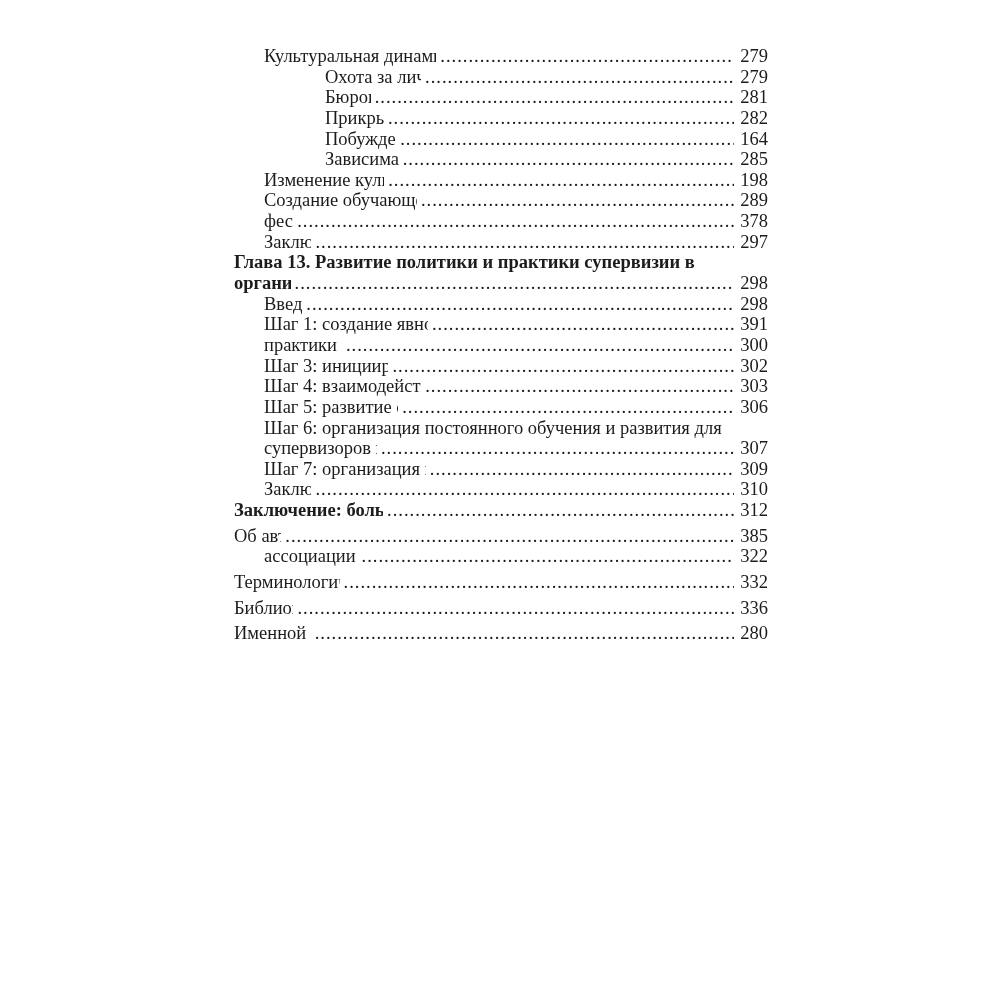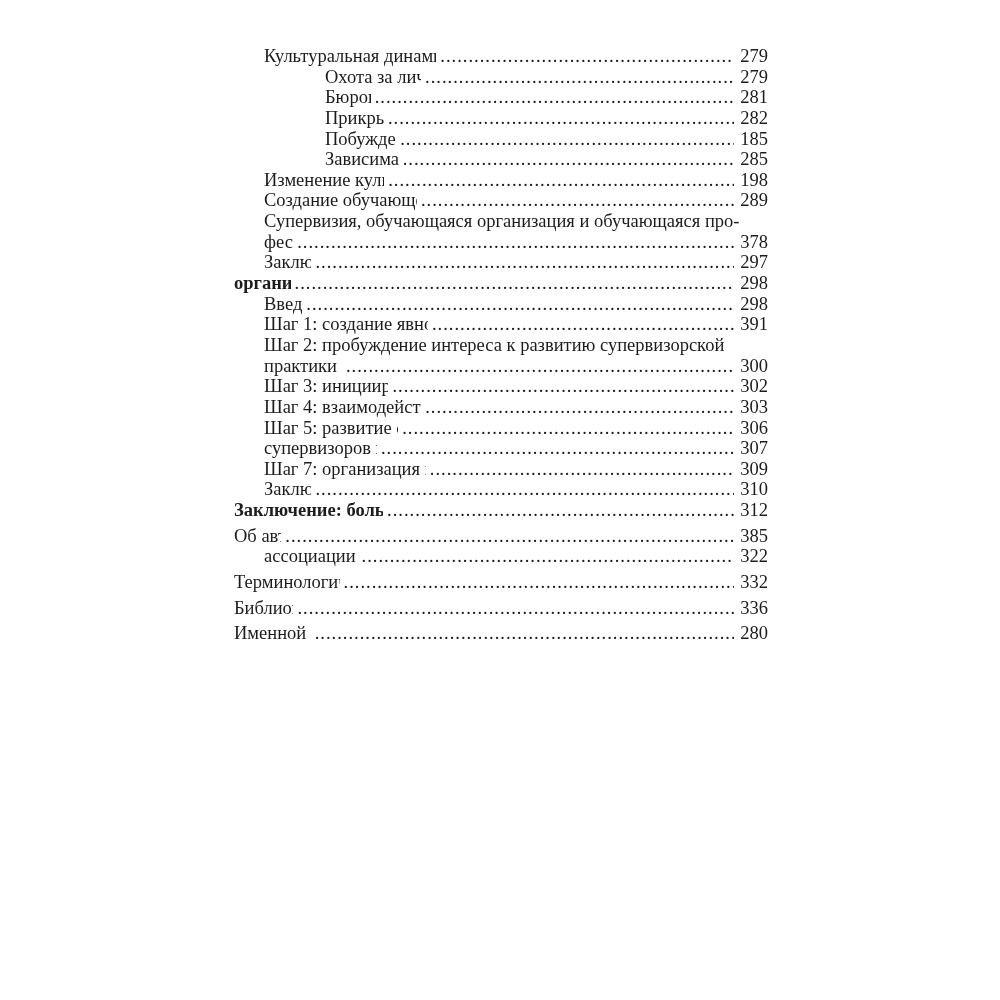--- a/index.html
+++ b/index.html
@@ -79,87 +79,87 @@
         <span class="pg">281</span>
       </div>
       <div class="row ind2">
         <span class="t">Прикрытие тылов</span>
         <span class="dots"></span>
         <span class="pg">282</span>
       </div>
       <div class="row ind2">
         <span class="t">Побуждение кризисом</span>
         <span class="dots"></span>
-        <span class="pg">185</span>
+        <span class="pg">164</span>
       </div>
       <div class="row ind2">
         <span class="t">Зависимая организация</span>
         <span class="dots"></span>
         <span class="pg">285</span>
       </div>
       <div class="row ind1">
         <span class="t">Изменение культуральной динамики</span>
         <span class="dots"></span>
         <span class="pg">198</span>
       </div>
       <div class="row ind1">
         <span class="t">Создание обучающейся и развивающейся культуры</span>
         <span class="dots"></span>
         <span class="pg">289</span>
       </div>
       <div class="row ind1">
-        <span class="t">Супервизия, обучающаяся организация и обучающаяся про-</span>
-      </div>
-      <div class="row ind1">
         <span class="t">фессия</span>
         <span class="dots"></span>
         <span class="pg">378</span>
       </div>
       <div class="row ind1">
         <span class="t">Заключение</span>
         <span class="dots"></span>
         <span class="pg">297</span>
+      </div>
+      <div class="row ind0 b">
+        <span class="t">Глава 13. Развитие политики и практики супервизии в</span>
       </div>
       <div class="row ind0 b">
         <span class="t">организации</span>
         <span class="dots"></span>
         <span class="pg">298</span>
       </div>
       <div class="row ind1">
         <span class="t">Введение</span>
         <span class="dots"></span>
         <span class="pg">298</span>
       </div>
       <div class="row ind1">
         <span class="t">Шаг 1: создание явной заинтересованности в супервизии</span>
         <span class="dots"></span>
         <span class="pg">391</span>
       </div>
       <div class="row ind1">
-        <span class="t">Шаг 2: пробуждение интереса к развитию супервизорской</span>
-      </div>
-      <div class="row ind1">
         <span class="t">практики и политики</span>
         <span class="dots"></span>
         <span class="pg">300</span>
       </div>
       <div class="row ind1">
         <span class="t">Шаг 3: инициирование экспериментов</span>
         <span class="dots"></span>
         <span class="pg">302</span>
       </div>
       <div class="row ind1">
         <span class="t">Шаг 4: взаимодействие с сопротивлением изменению</span>
         <span class="dots"></span>
         <span class="pg">303</span>
       </div>
       <div class="row ind1">
         <span class="t">Шаг 5: развитие супервизорской политики</span>
         <span class="dots"></span>
         <span class="pg">306</span>
+      </div>
+      <div class="row ind1">
+        <span class="t">Шаг 6: организация постоянного обучения и развития для</span>
       </div>
       <div class="row ind1">
         <span class="t">супервизоров и супервизируемых</span>
         <span class="dots"></span>
         <span class="pg">307</span>
       </div>
       <div class="row ind1">
         <span class="t">Шаг 7: организация постоянного института кураторства</span>
         <span class="dots"></span>
         <span class="pg">309</span>

